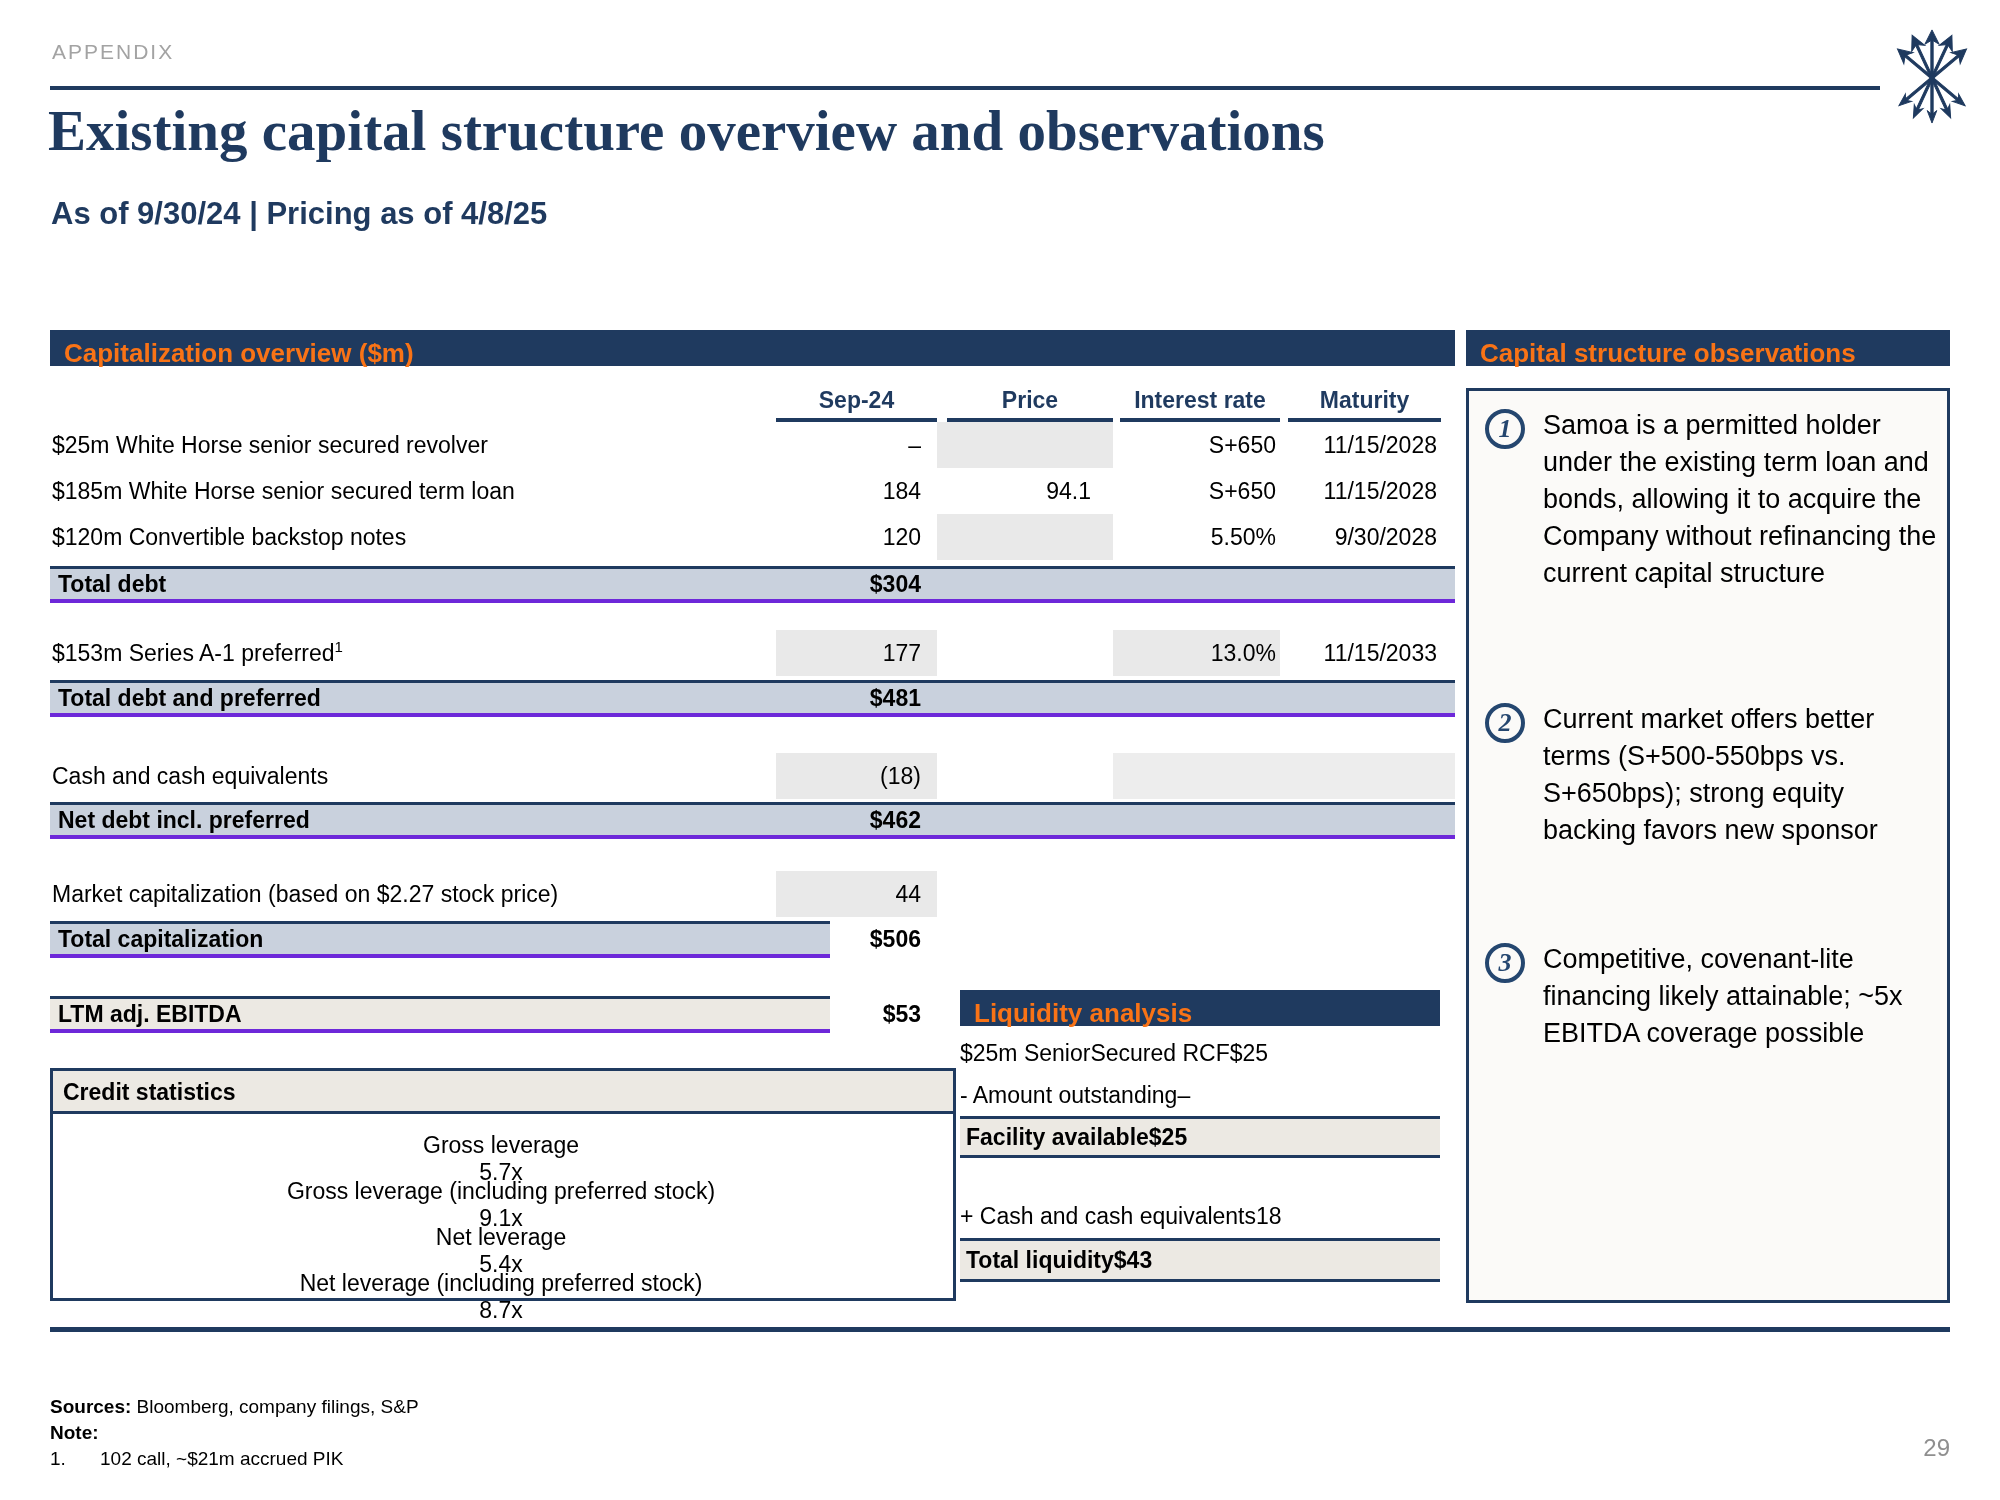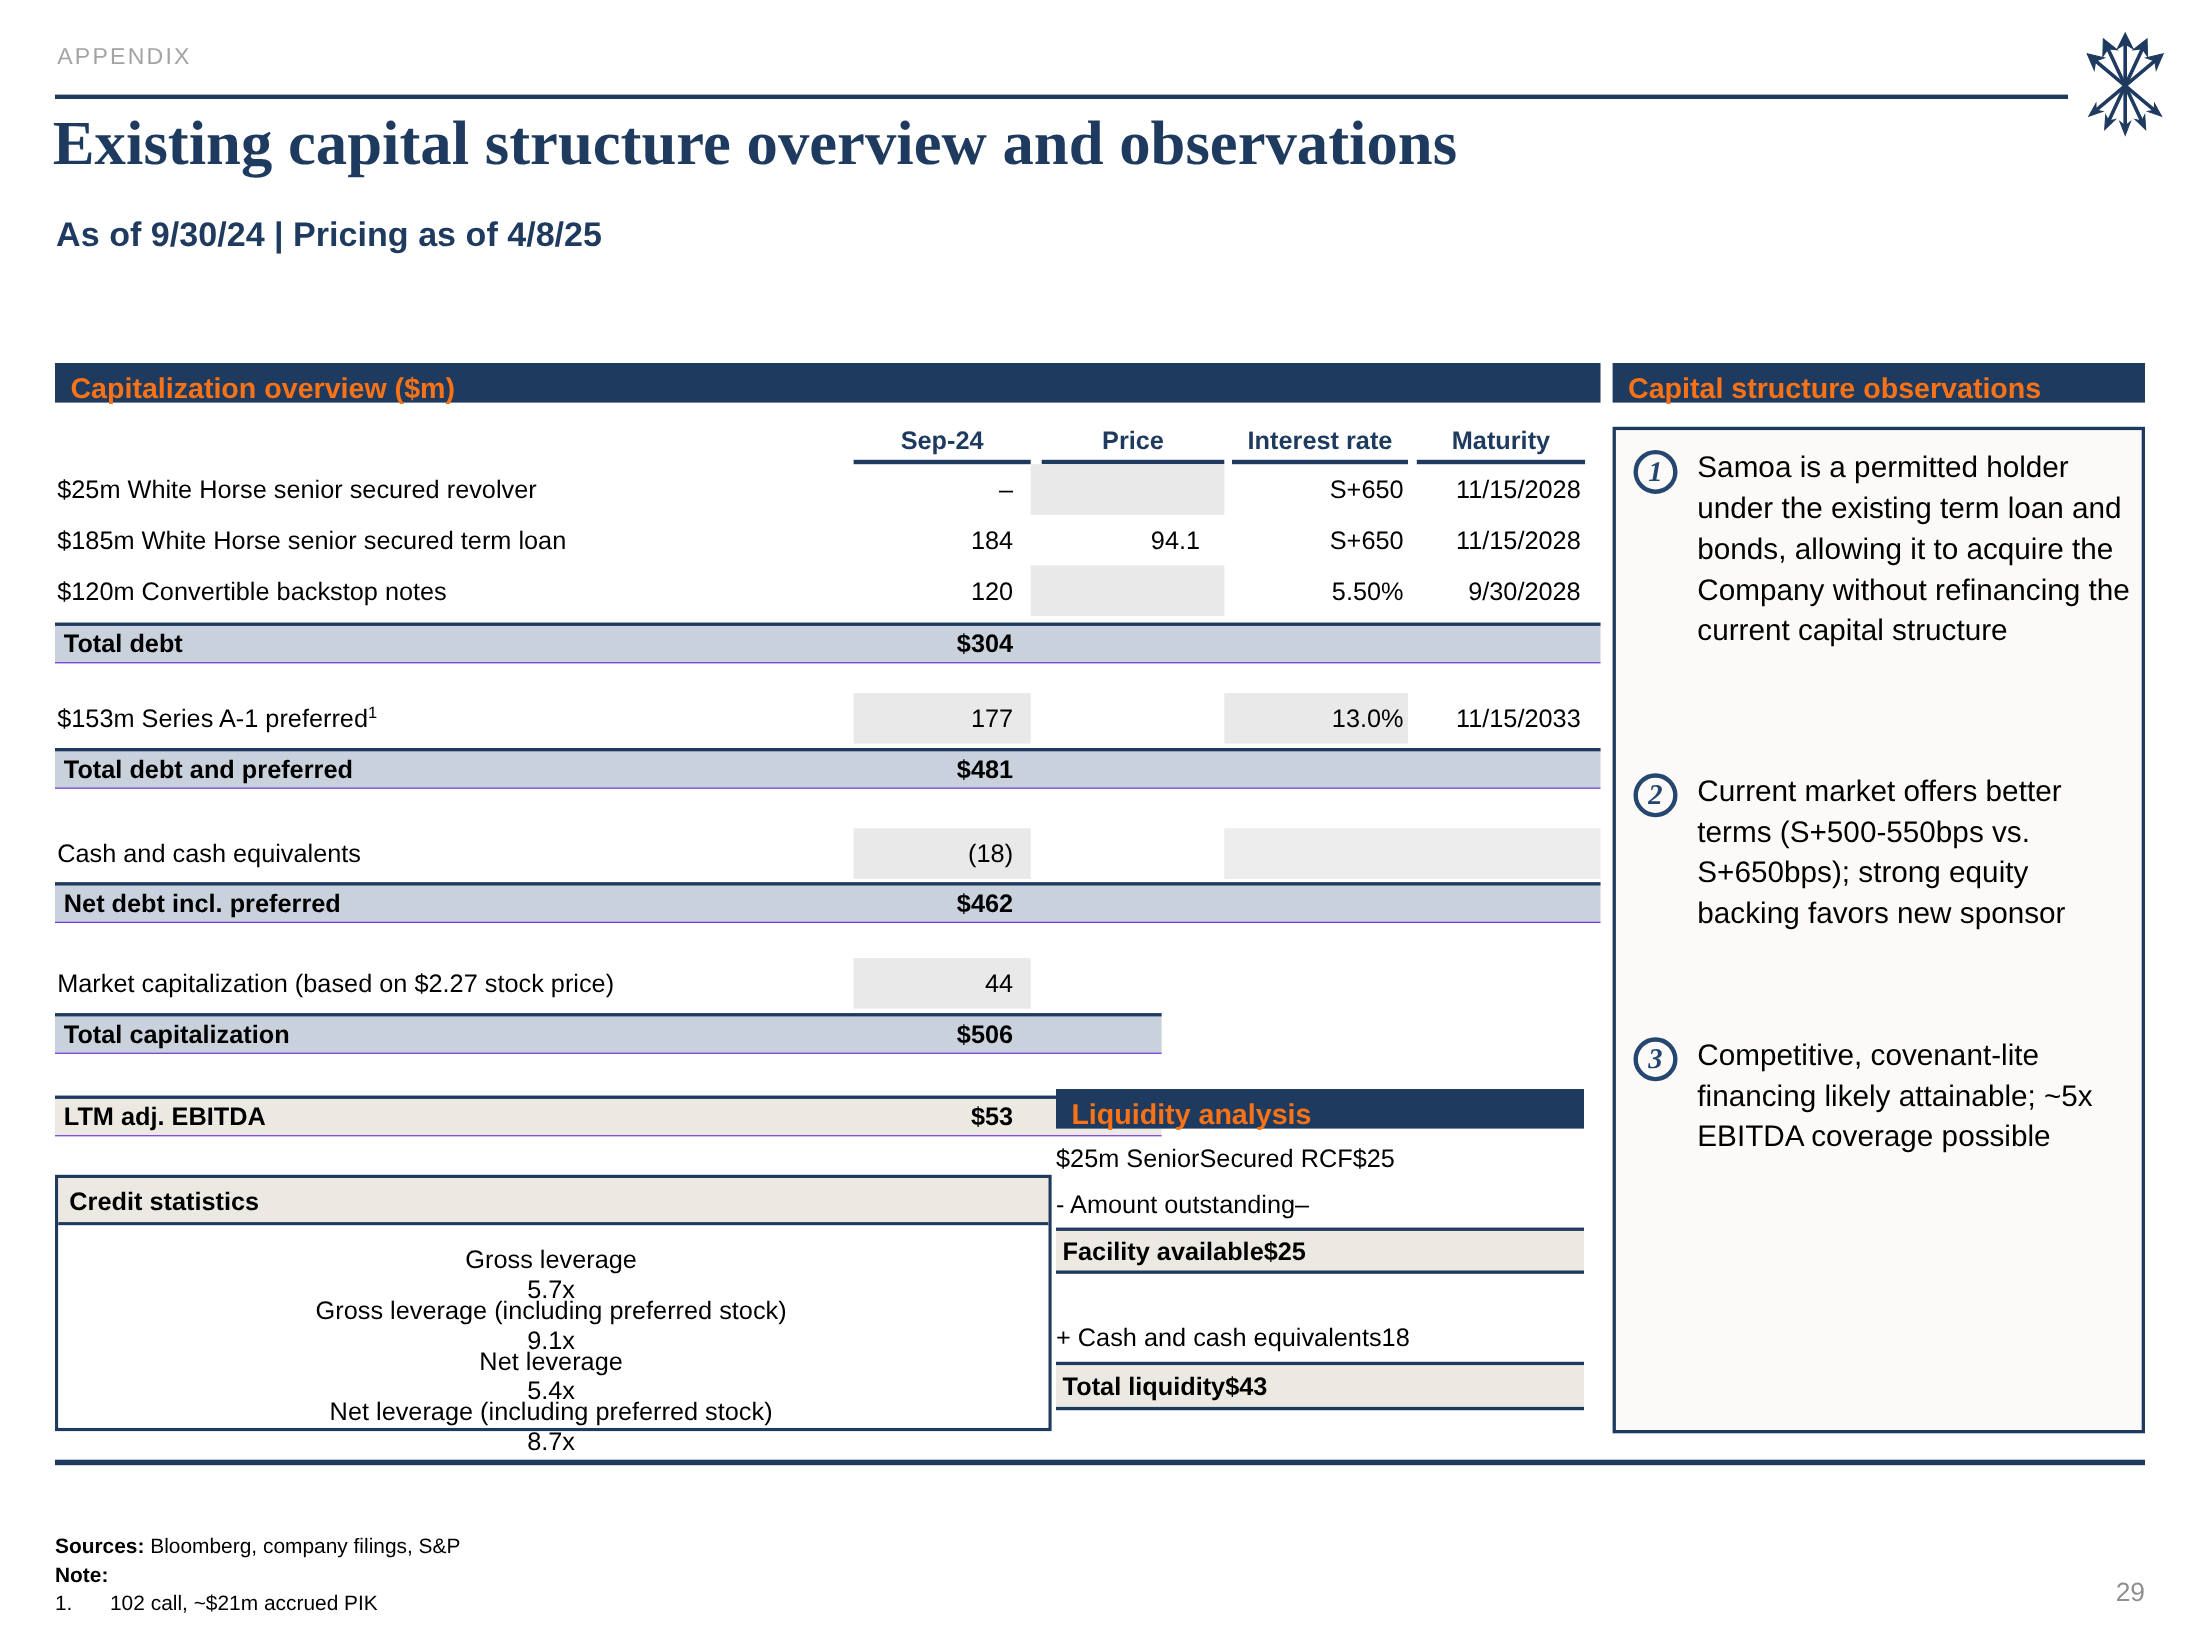--- a/index.html
+++ b/index.html
@@ -28,23 +28,23 @@
   .colhead.c-mat { margin-left:8px; margin-right:14px; }
   .drow { height:46px; font-size:23px; }
   .lbl { padding-left:2px; }
   .num { text-align:right; padding-right:16px; height:100%; display:flex; align-items:center; justify-content:flex-end; }
   .num.price { padding-right:22px; }
   .num.rate { padding-right:4px; }
   .num.mat { padding-right:18px; }
   .shade { background:#e9e9e9; }
   .shade-wide { grid-column:4 / 6; height:100%; background:#ededed; }
   .sup { font-size:15px; vertical-align:super; line-height:0; }
-  .total-bar { height:37px; background:#c9d1dd; border-top:3px solid #1f3a5f; border-bottom:1px solid #6d28d9; font-weight:bold; font-size:23px; }
+  .total-bar { height:37px; background:#c9d1dd; border-top:3px solid #1f3a5f; border-bottom:4px solid #6d28d9; font-weight:bold; font-size:23px; }
   .total-bar .lbl { padding-left:8px; }
-  .narrow { width:1006px; }
+  .narrow { width:780px; }
   .cream-bar { background:#ece9e3; }
   .mt6{margin-top:6px}.mt4{margin-top:4px}.mt3{margin-top:3px}.g30{margin-top:27px}.g36{margin-top:36px}.g32{margin-top:32px}.g38{margin-top:38px}
   .bar2col { display:grid; grid-template-columns:726px 161px; align-items:center; }
 
   
   .credit-box { position:absolute; left:50px; top:1068px; width:906px; border:3px solid #1f3a5f; }
   .credit-head { background:#ece9e3; font-weight:bold; font-size:23px; height:43px; line-height:43px; padding-left:10px; border-bottom:3px solid #1f3a5f; }
   .credit-row { display:flex; justify-content:space-between; align-items:center; height:46px; font-size:23px; padding:18px 14px 0 10px; background:#ffffff;flex-direction:column; }
 
   

